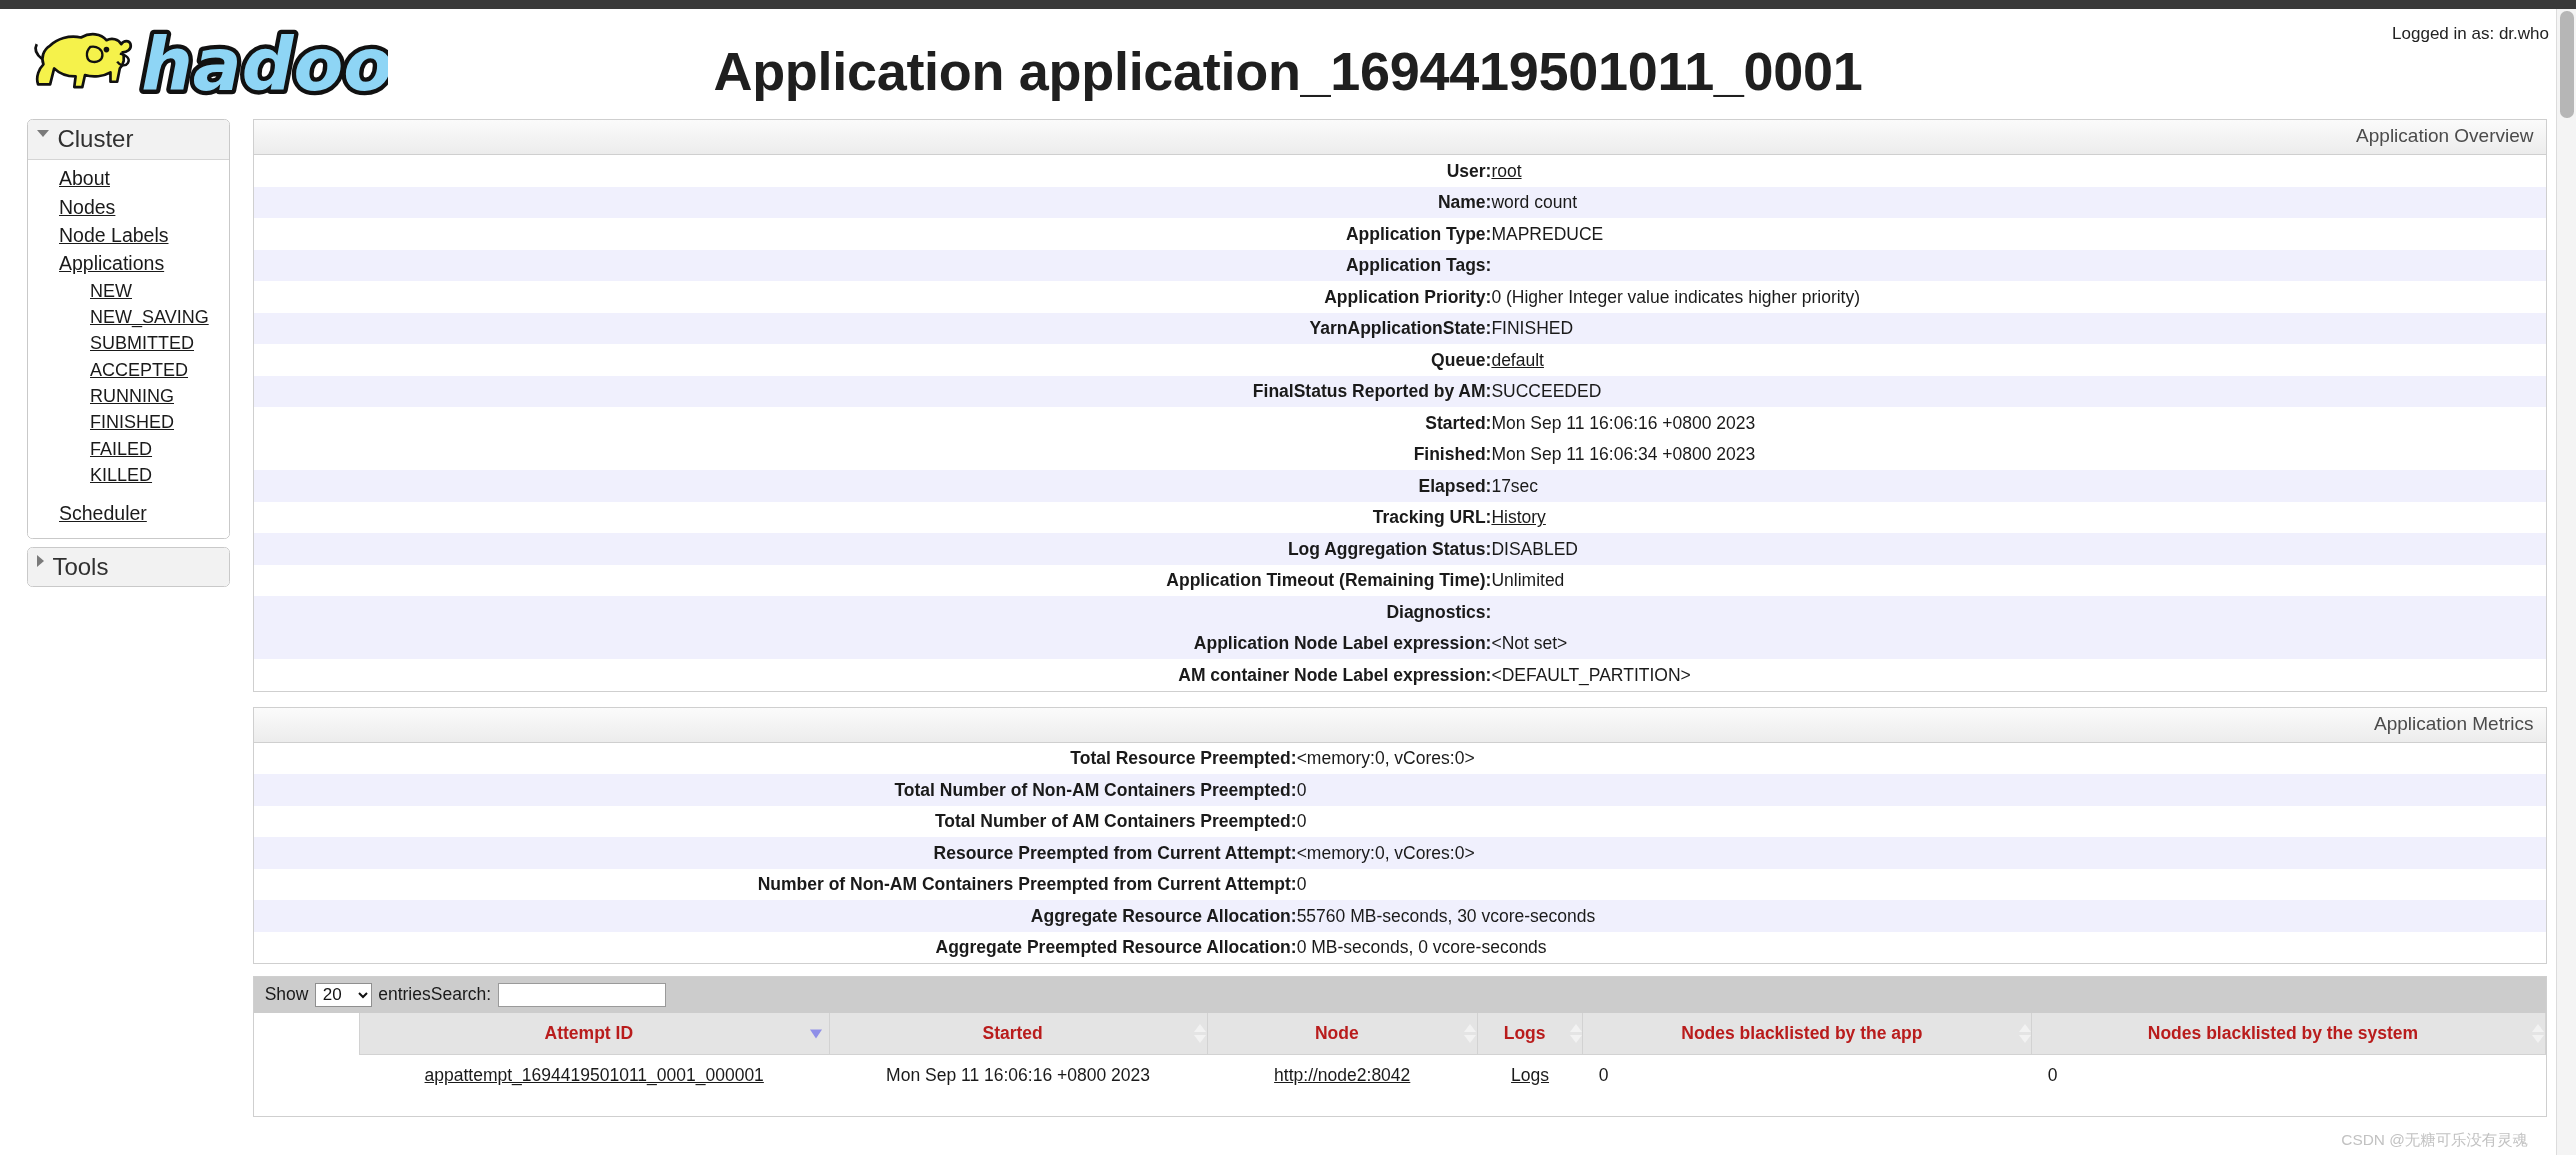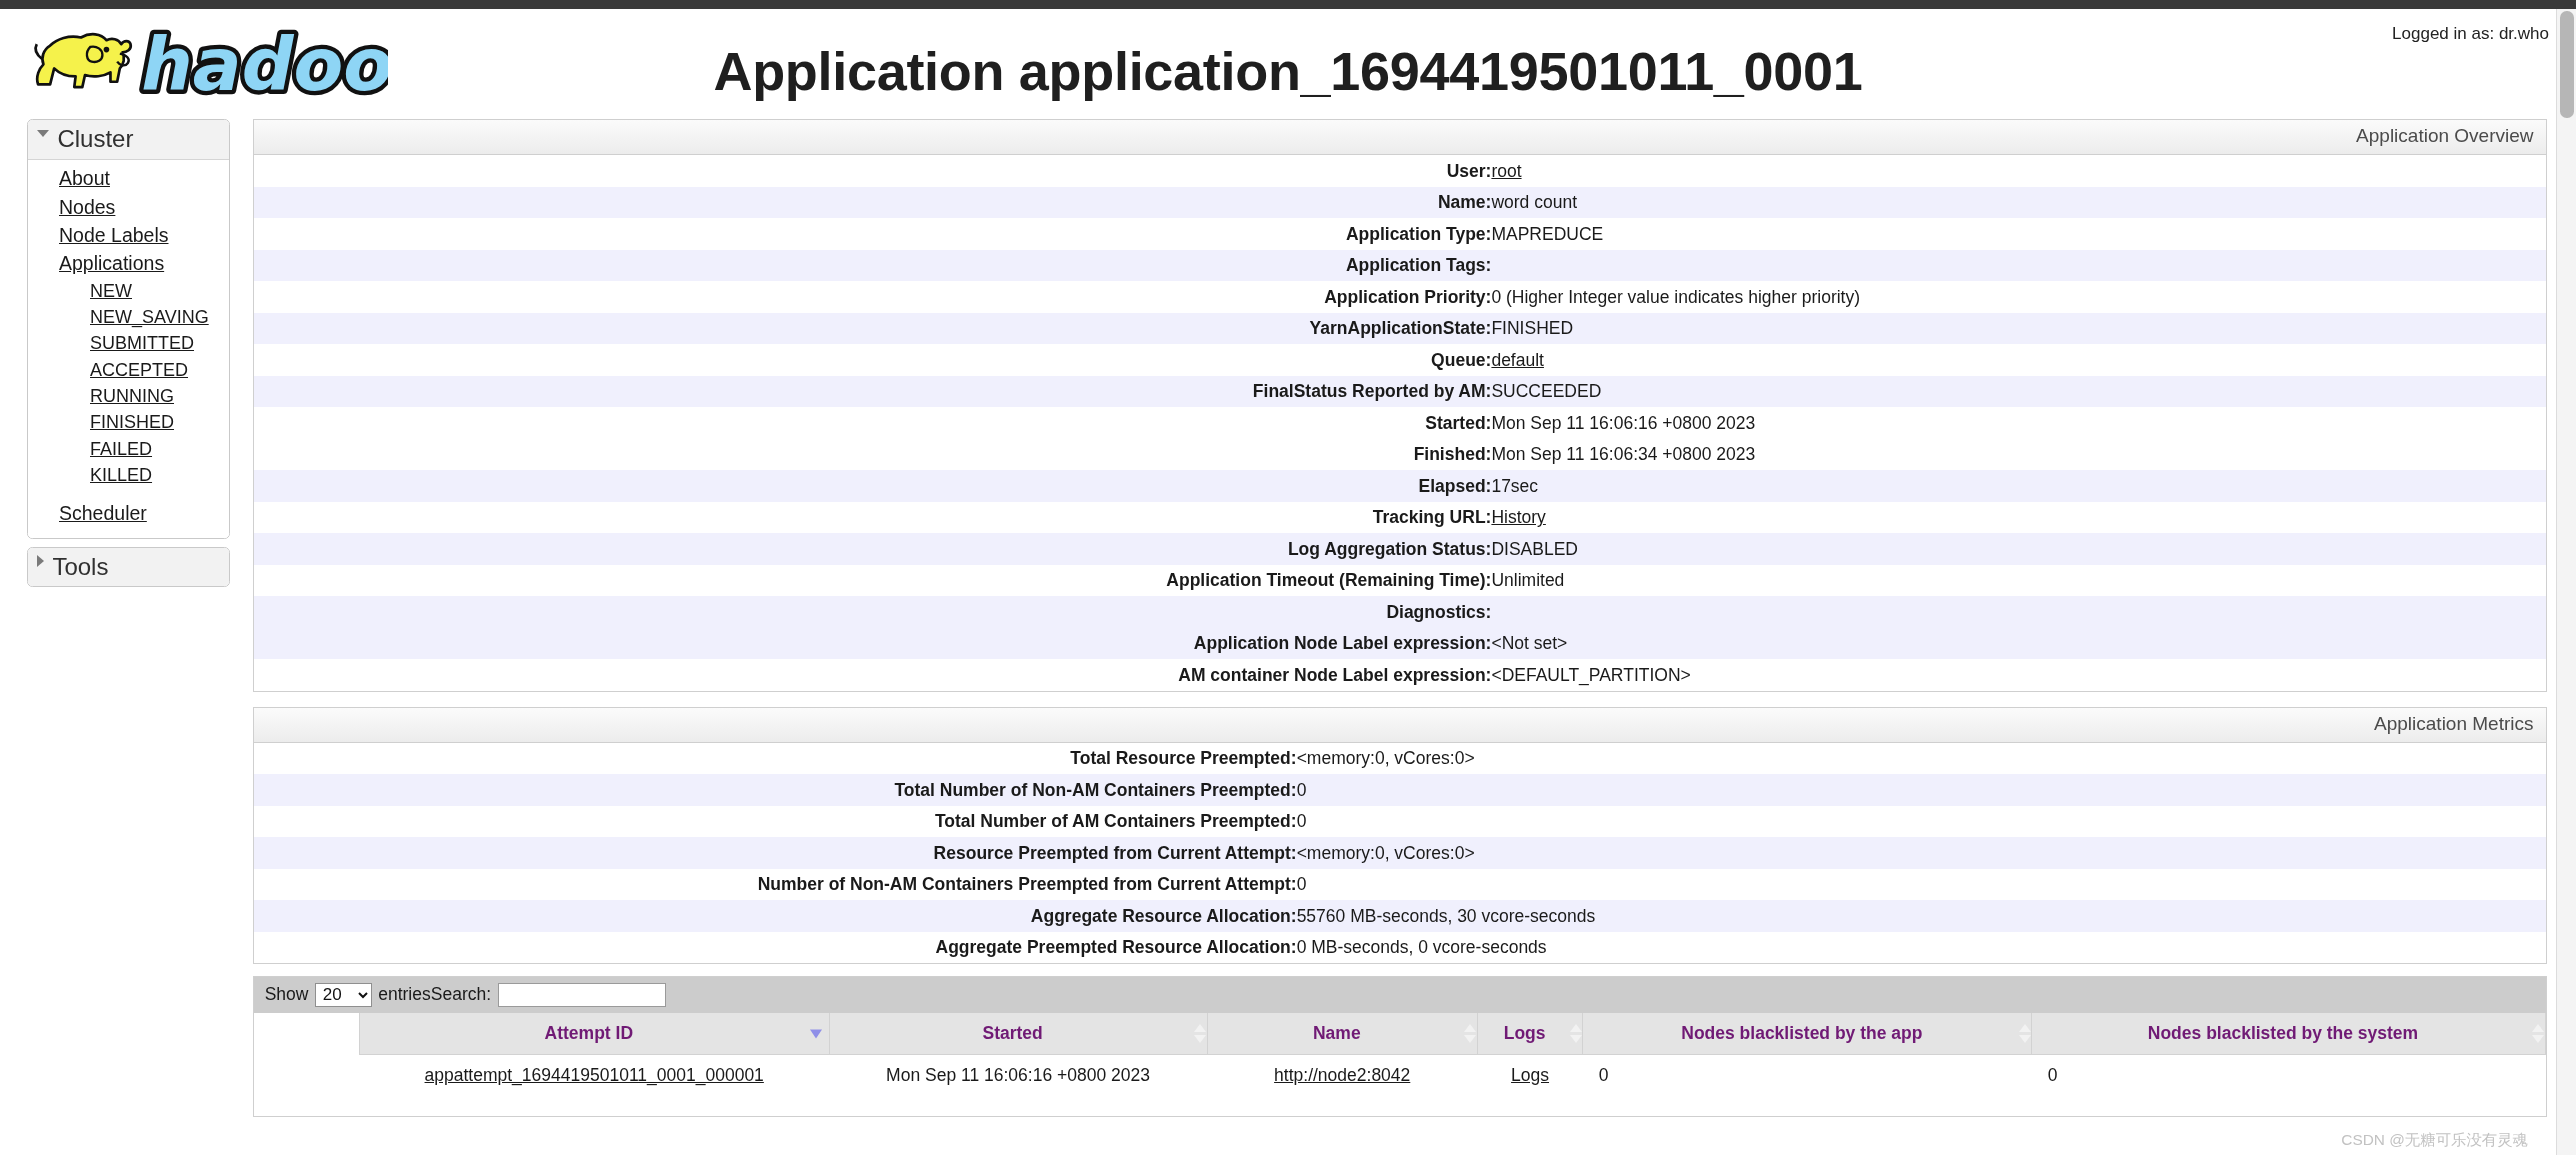--- a/index.html
+++ b/index.html
@@ -193,21 +193,21 @@
     width: 100%;
     border-collapse: collapse;
     table-layout: fixed;
   }
   table.dt thead th {
     background: #e4e4e4;
     border: 0.7px solid #d2d2d2;
     border-top: none;
     font-size: 17.5px;
     font-weight: bold;
-    color: #701a75;
+    color: #b91c1c;
     padding: 9.4px 17.5px 10.7px 6.7px;
     text-align: center;
     position: relative;
     white-space: nowrap;
     overflow: hidden;
     text-overflow: ellipsis;
   }
   table.dt thead th.first { border-left: none; }
   table.dt thead th .sort-asc,
   table.dt thead th .sort-desc,
@@ -498,21 +498,21 @@
             <th class="first" style="background:#fff;border:none;"></th>
             <th>
               <span>Attempt ID</span>
               <span class="sort-desc"></span>
             </th>
             <th>
               <span>Started</span>
               <span class="sort-both"></span>
             </th>
             <th>
-              <span>Name</span>
+              <span>Node</span>
               <span class="sort-both"></span>
             </th>
             <th>
               <span>Logs</span>
               <span class="sort-both"></span>
             </th>
             <th>
               <span>Nodes blacklisted by the app</span>
               <span class="sort-both"></span>
             </th>

